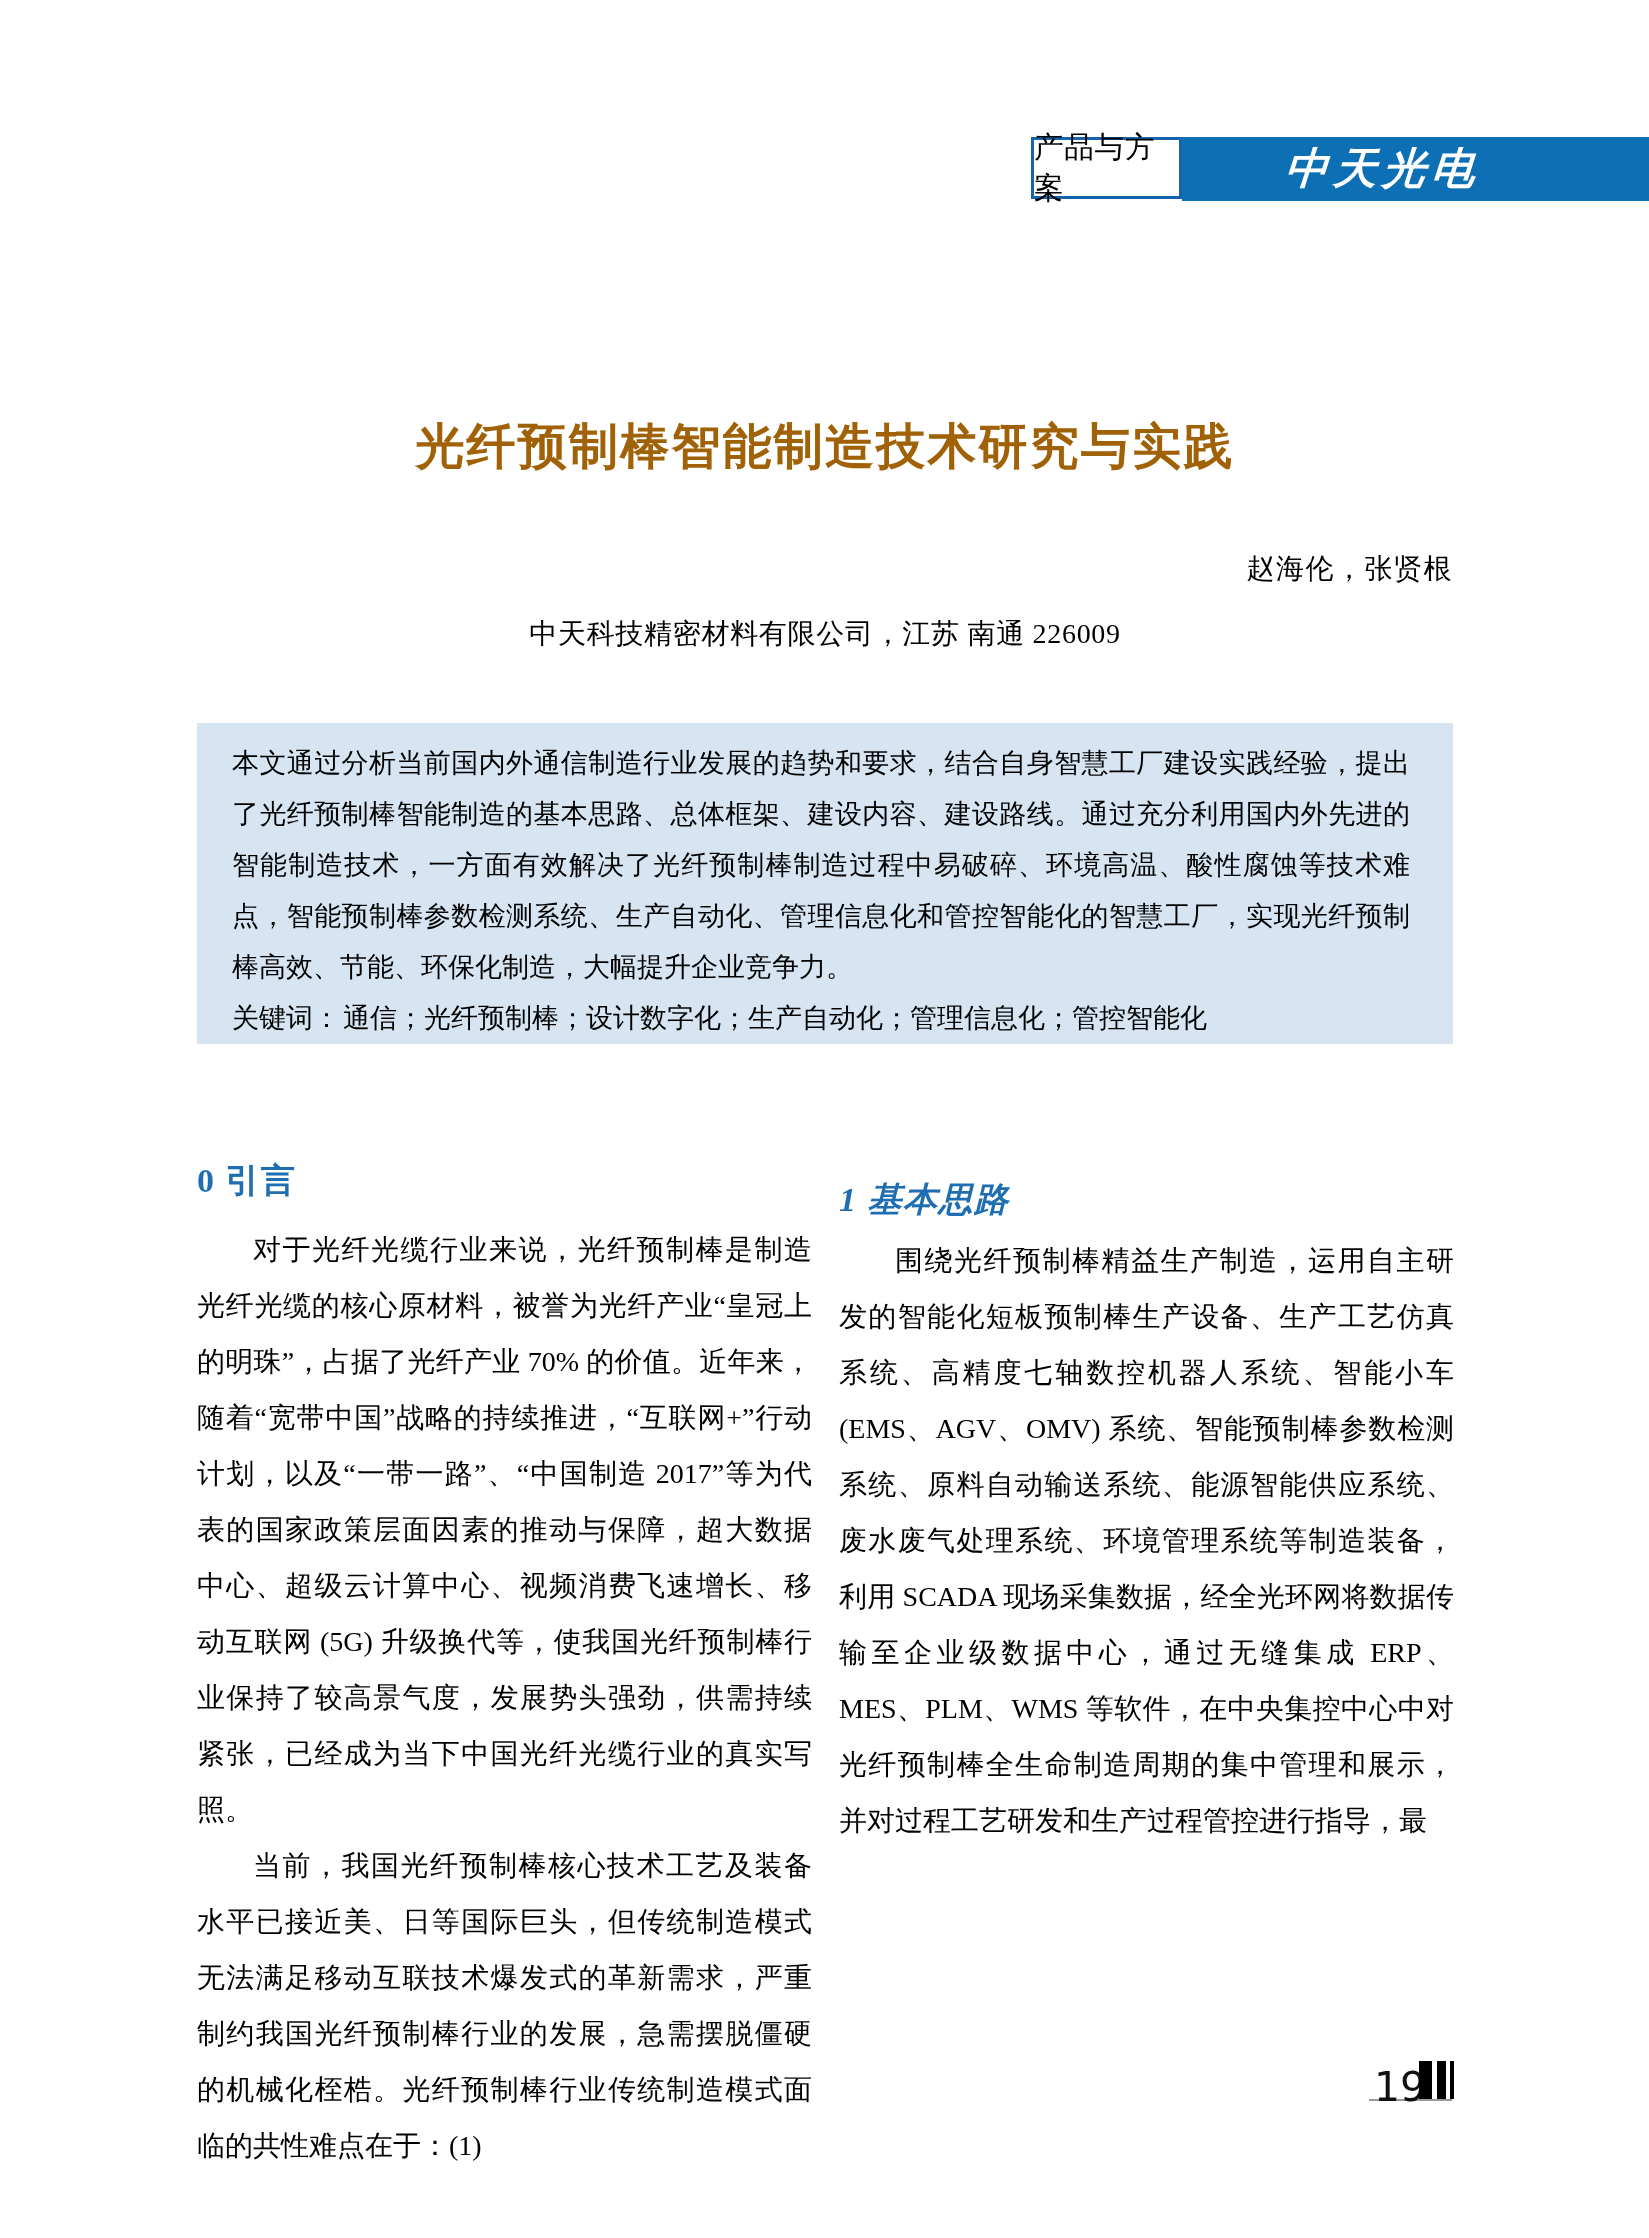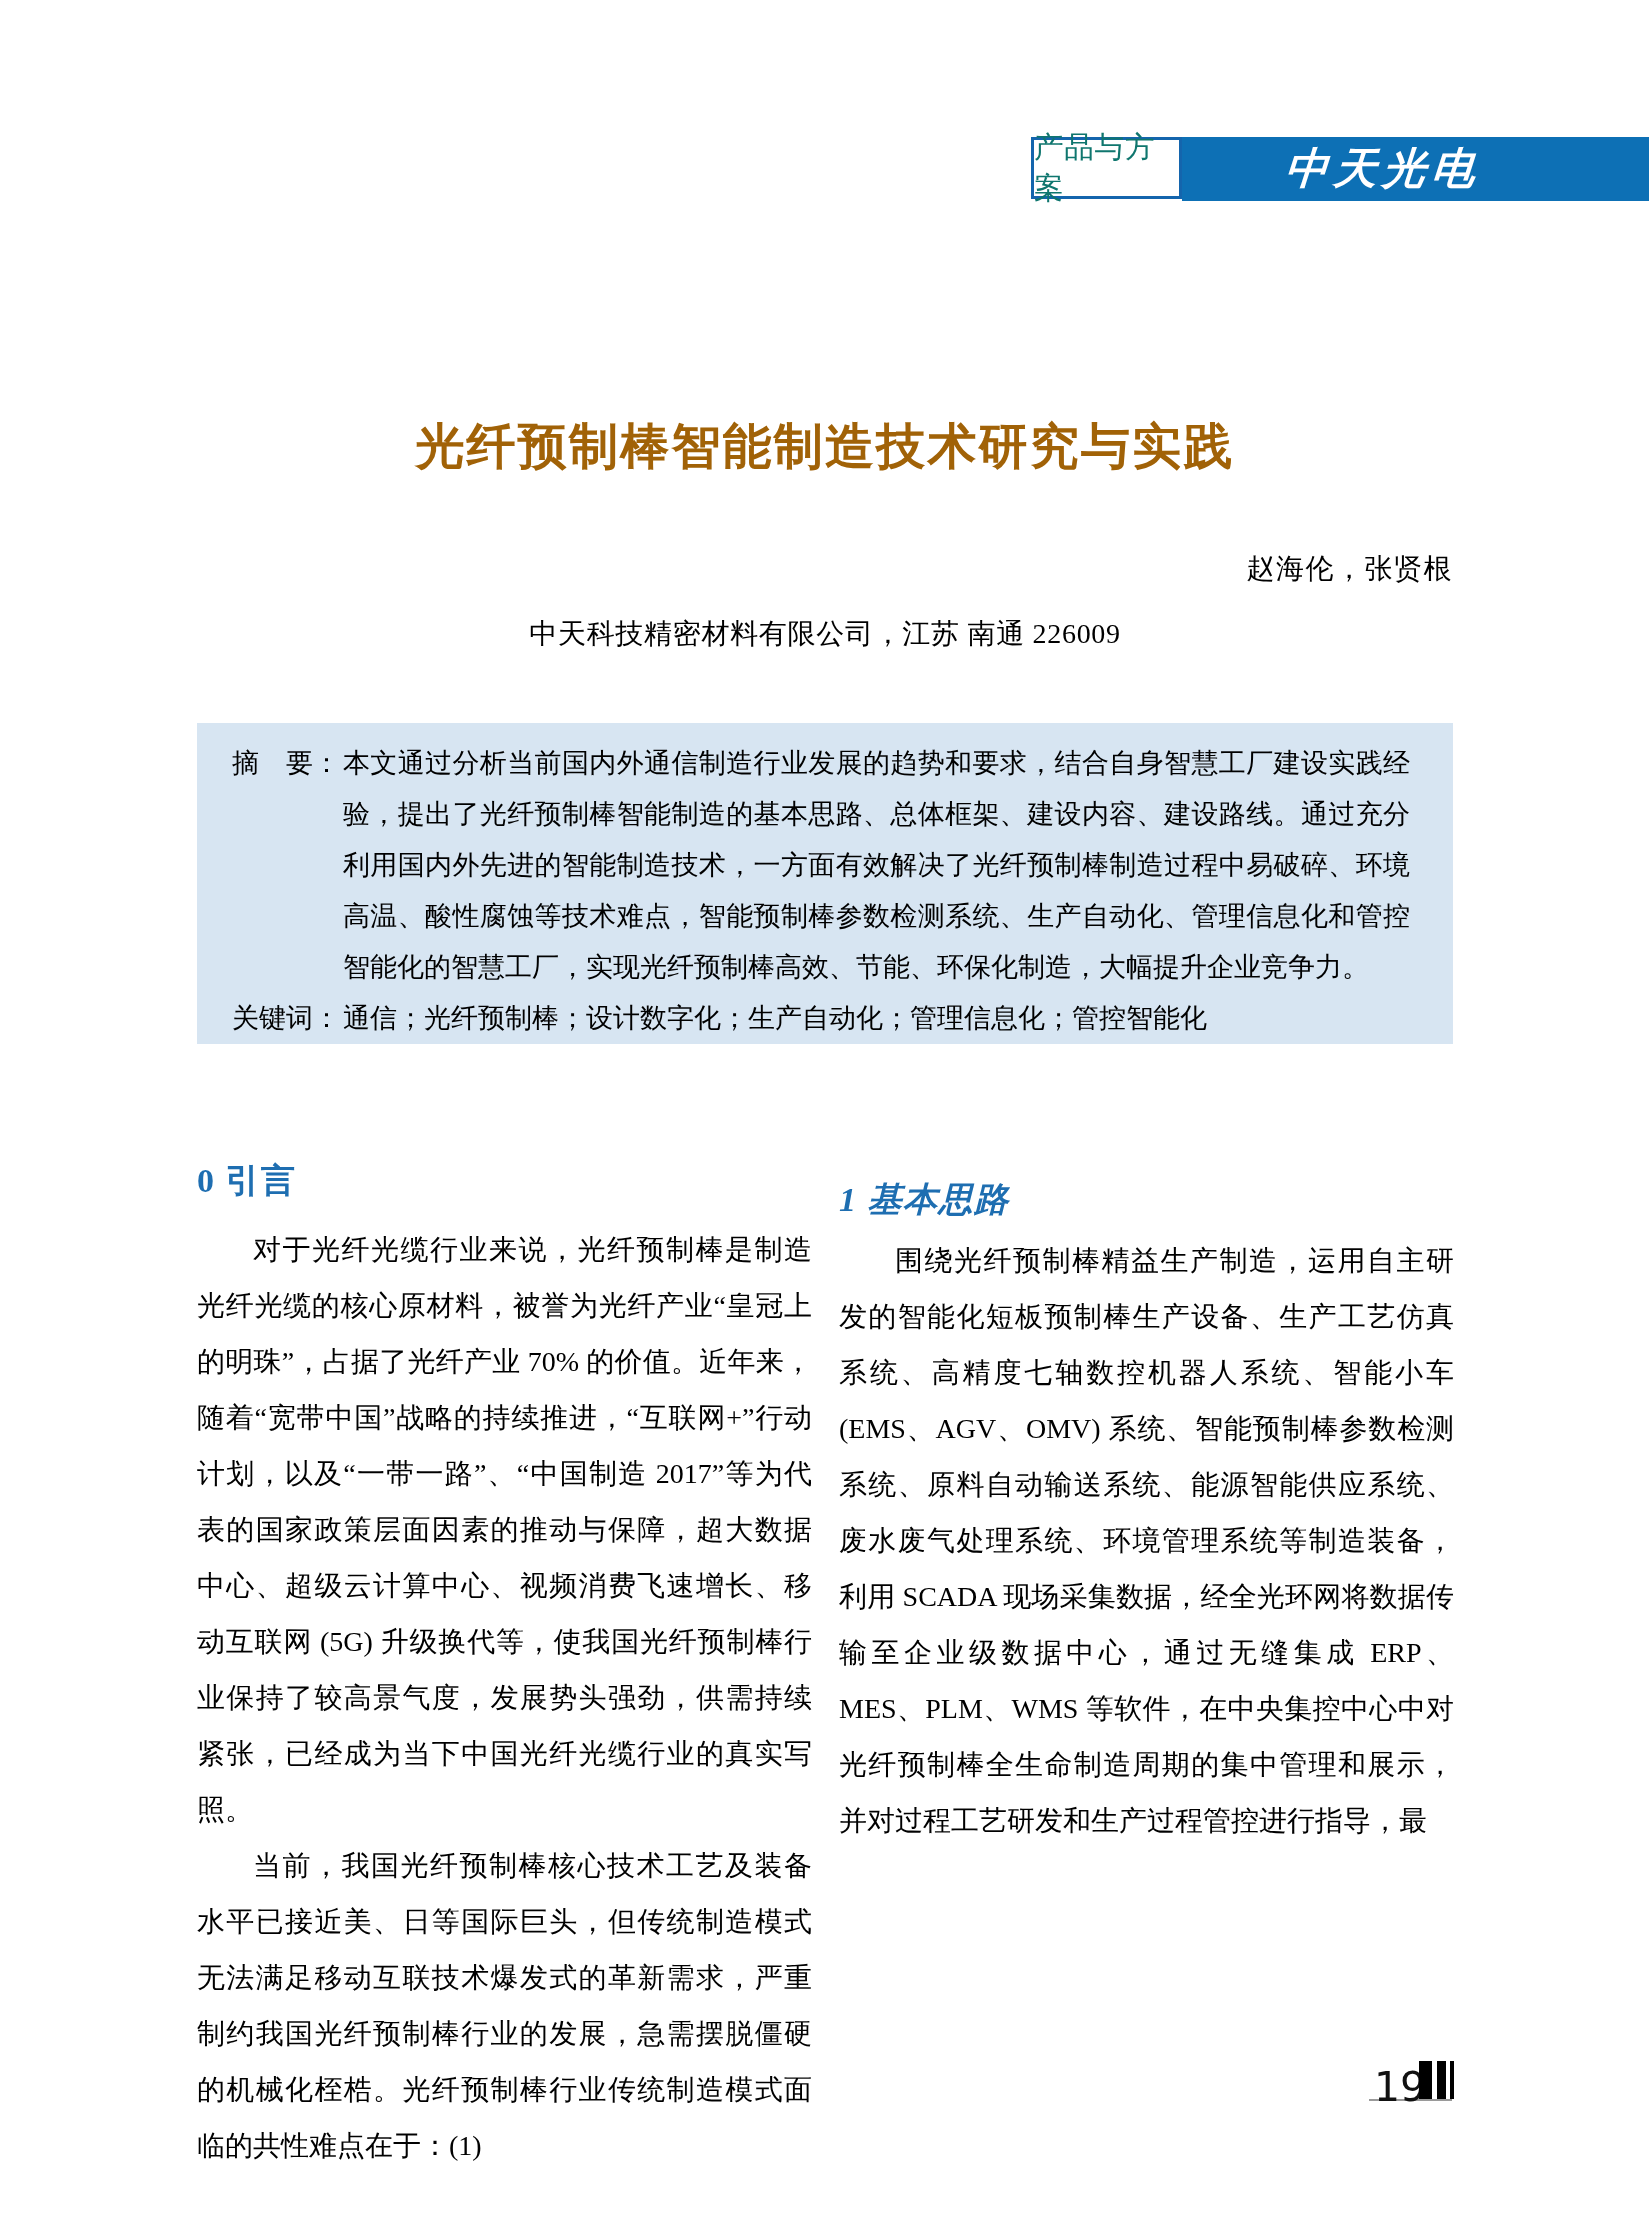--- a/index.html
+++ b/index.html
@@ -19,21 +19,21 @@
     left: 1031px; top: 137px;
     width: 151px; height: 62px;
     box-sizing: border-box;
     border: 3px solid #1465ad;
     background: #ffffff;
     display: flex; align-items: center; justify-content: center;
     z-index: 2;
   }
   .category-box span {
     font-family: "Liberation Sans", sans-serif;
-    font-size: 29.6px; color: #0f766e; letter-spacing: 0.7px;
+    font-size: 29.6px; color: #000000; letter-spacing: 0.7px;
   }
   .brand-box {
     position: absolute;
     left: 1182px; top: 137px;
     width: 467px; height: 64px;
     background: #0d70b5;
     display: flex; align-items: center;
     padding-left: 103px; box-sizing: border-box;
   }
   .brand {
@@ -126,21 +126,20 @@
   <div class="brand-box">
     <span class="brand">中天光电</span>
   </div>
 
   <h1 class="article-title">光纤预制棒智能制造技术研究与实践</h1>
   <div class="authors">赵海伦，张贤根</div>
   <div class="affiliation">中天科技精密材料有限公司，江苏 南通 226009</div>
 
   <div class="abstract-box">
     <div class="abs-row">
-      <span class="abs-label">摘　要：</span>
       <span class="abs-text">本文通过分析当前国内外通信制造行业发展的趋势和要求，结合自身智慧工厂建设实践经验，提出了光纤预制棒智能制造的基本思路、总体框架、建设内容、建设路线。通过充分利用国内外先进的智能制造技术，一方面有效解决了光纤预制棒制造过程中易破碎、环境高温、酸性腐蚀等技术难点，智能预制棒参数检测系统、生产自动化、管理信息化和管控智能化的智慧工厂，实现光纤预制棒高效、节能、环保化制造，大幅提升企业竞争力。</span>
     </div>
     <div class="abs-row">
       <span class="abs-label">关键词：</span>
       <span class="abs-text">通信；光纤预制棒；设计数字化；生产自动化；管理信息化；管控智能化</span>
     </div>
   </div>
 
   <div class="col col-left">
     <h2 class="section-heading">0 引言</h2>

